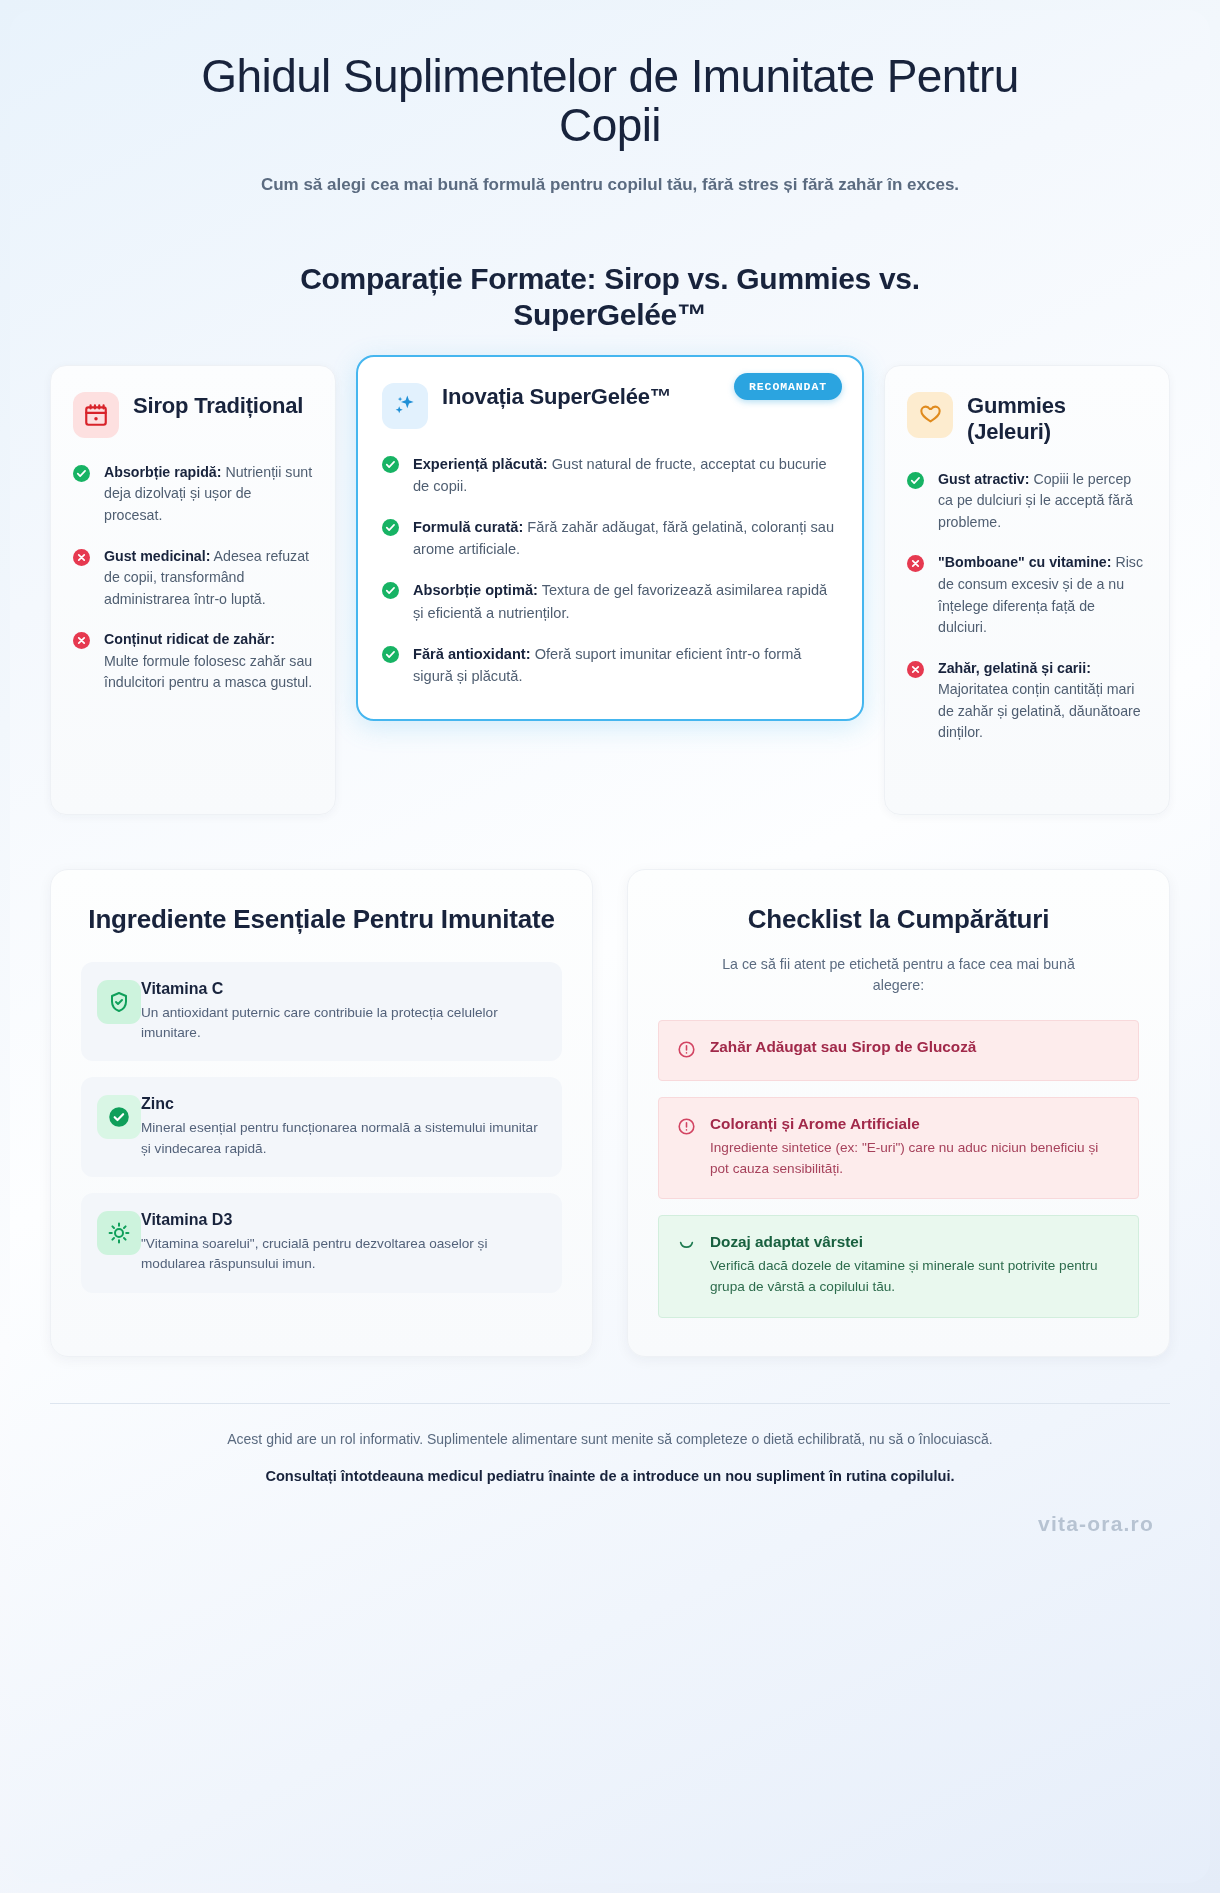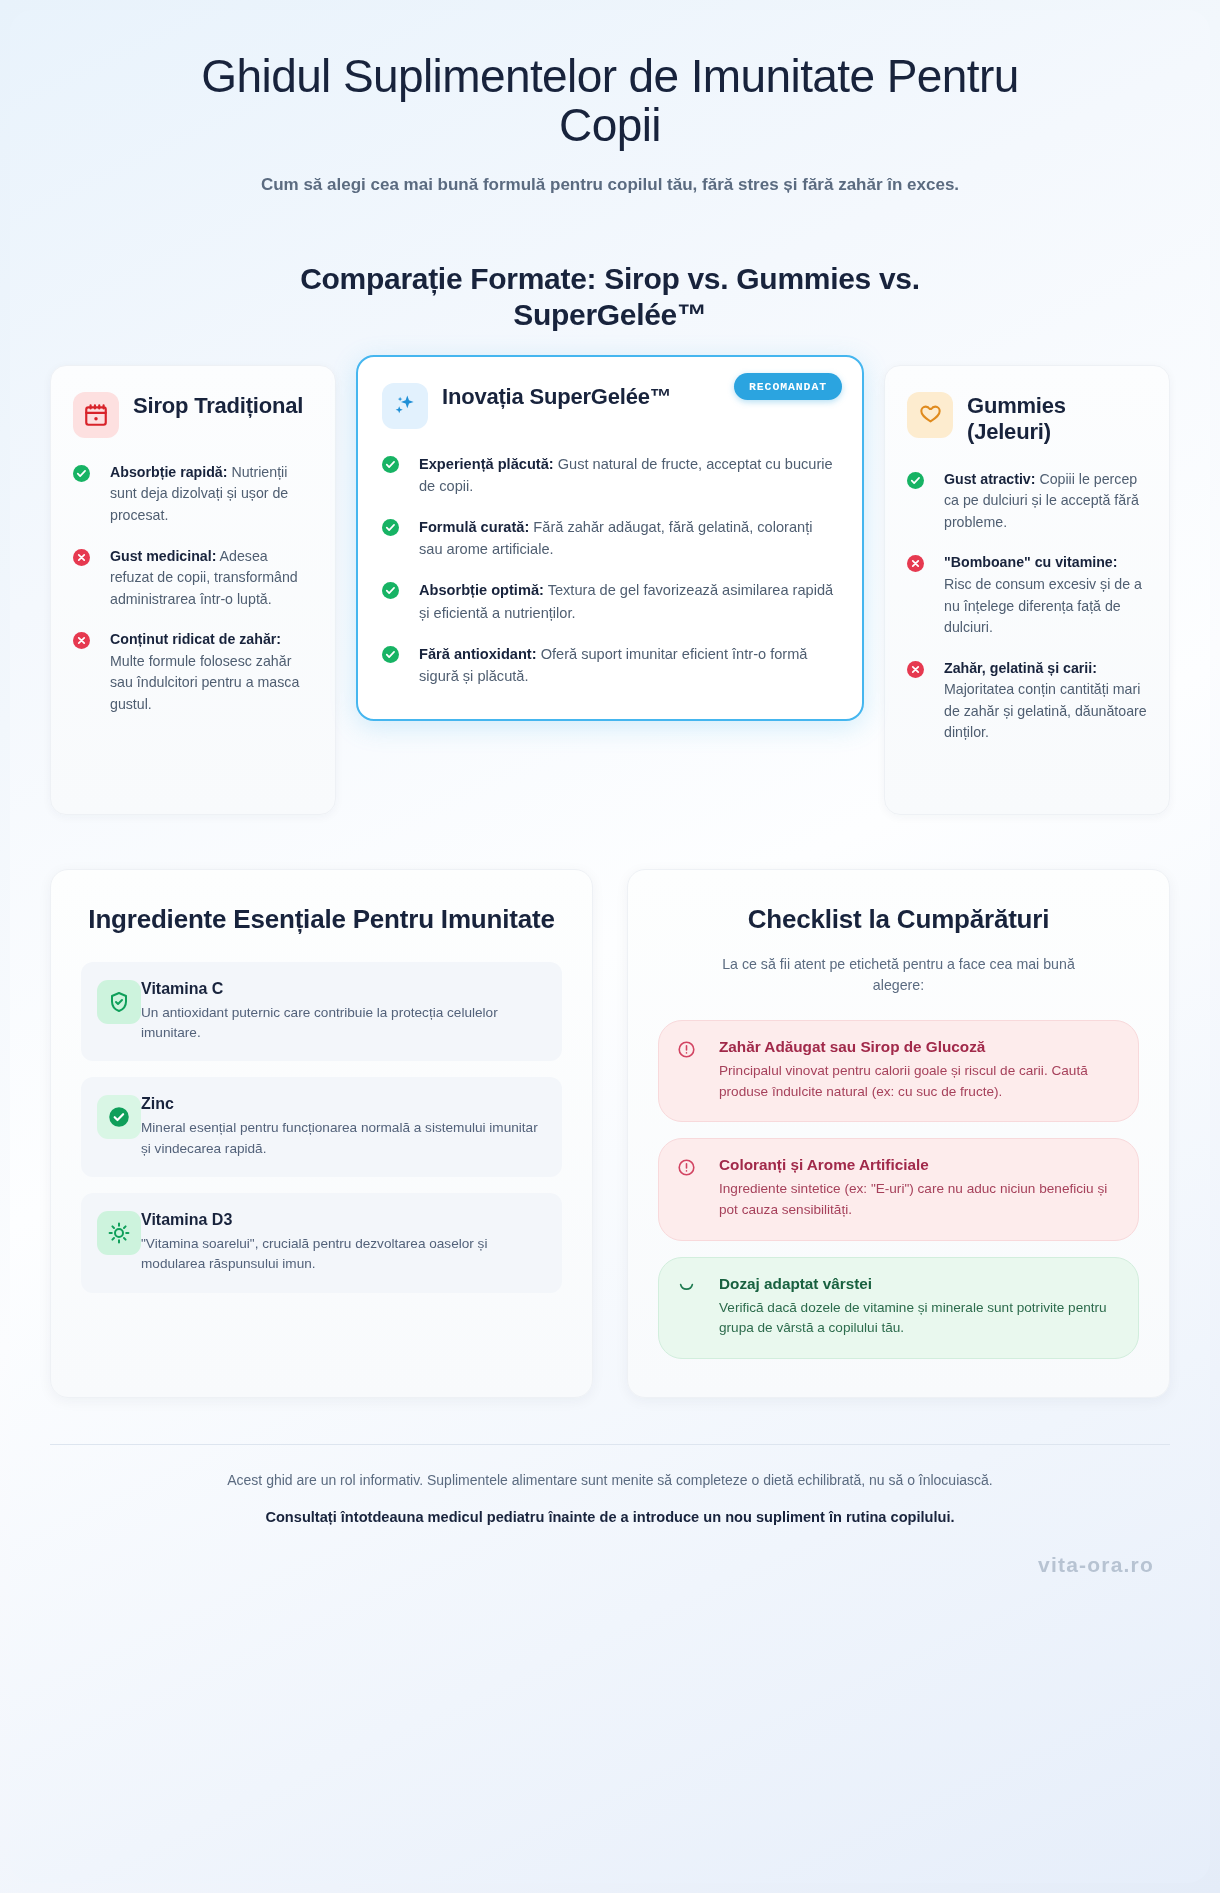--- a/index.html
+++ b/index.html
@@ -125,21 +125,21 @@
     font-size: 22px;
     font-weight: 800;
     line-height: 1.18;
     color: #18233c;
     letter-spacing: -0.2px;
     padding-top: 1px;
   }
   .card.featured .card-title { padding-right: 10px; }
 
   .plist { list-style: none; display: flex; flex-direction: column; gap: 19px; }
-  .plist li { display: flex; gap: 20px; align-items: flex-start; }
+  .plist li { display: flex; gap: 14px; align-items: flex-start; }
   .bullet-ico { flex: 0 0 auto; width: 17px; height: 17px; margin-top: 3px; }
   .ptxt {
     font-size: 14.2px;
     line-height: 1.52;
     color: #4f5e71;
   }
   .ptxt b { color: #18233c; font-weight: 700; }
   .card.featured .ptxt { font-size: 14.6px; }
 
   
@@ -185,22 +185,22 @@
     border-radius: 11px;
     display: flex; align-items: center; justify-content: center;
   }
   .ing-ico.green-lite { background: #cdf3dd; }
   .ing-ico.green-solid { background: #d9f6e5; }
   .ing-name { font-size: 16px; font-weight: 700; color: #18233c; margin-bottom: 5px; }
   .ing-desc { font-size: 13.6px; line-height: 1.5; color: #53627a; }
 
   .chk-list { margin-top: 24px; display: flex; flex-direction: column; gap: 16px; }
   .chk {
-    display: flex; gap: 23px; align-items: flex-start;
-    border-radius: 24px;
+    display: flex; gap: 14px; align-items: flex-start;
+    border-radius: 4px;
     padding: 17px 18px 19px;
   }
   .chk.warn { background: #fdecec; border: 1px solid #f8d9db; }
   .chk.ok   { background: #e9f8ee; border: 1px solid #d2eedd; }
   .chk-ico { flex: 0 0 auto; width: 19px; height: 19px; margin-top: 2px; }
   .chk-title { font-size: 15.3px; font-weight: 700; margin-bottom: 5px; }
   .chk-desc { font-size: 13.6px; line-height: 1.52; }
   .chk.warn .chk-title { color: #a1294a; }
   .chk.warn .chk-desc  { color: #a6415b; }
   .chk.ok .chk-title { color: #18603f; }
@@ -444,21 +444,20 @@
           <div class="chk warn">
             <span class="chk-ico">
               <svg width="19" height="19" viewBox="0 0 24 24" fill="none" stroke="#d24462" stroke-width="2" stroke-linecap="round">
                 <circle cx="12" cy="12" r="9.2"></circle>
                 <path d="M12 7.4v5.2"></path>
                   <circle cx="12" cy="16.3" r="1" fill="#d24462" stroke="none"></circle>
               </svg>
             </span>
             <div>
               <div class="chk-title">Zahăr Adăugat sau Sirop de Glucoză</div>
-              <div class="chk-desc">Principalul vinovat pentru calorii goale și riscul de carii. Caută produse îndulcite natural (ex: cu suc de fructe).</div>
             </div>
           </div>
 
           <div class="chk warn">
             <span class="chk-ico">
               <svg width="19" height="19" viewBox="0 0 24 24" fill="none" stroke="#d24462" stroke-width="2" stroke-linecap="round">
                 <circle cx="12" cy="12" r="9.2"></circle>
                 <path d="M12 7.4v5.2"></path>
                   <circle cx="12" cy="16.3" r="1" fill="#d24462" stroke="none"></circle>
               </svg>

